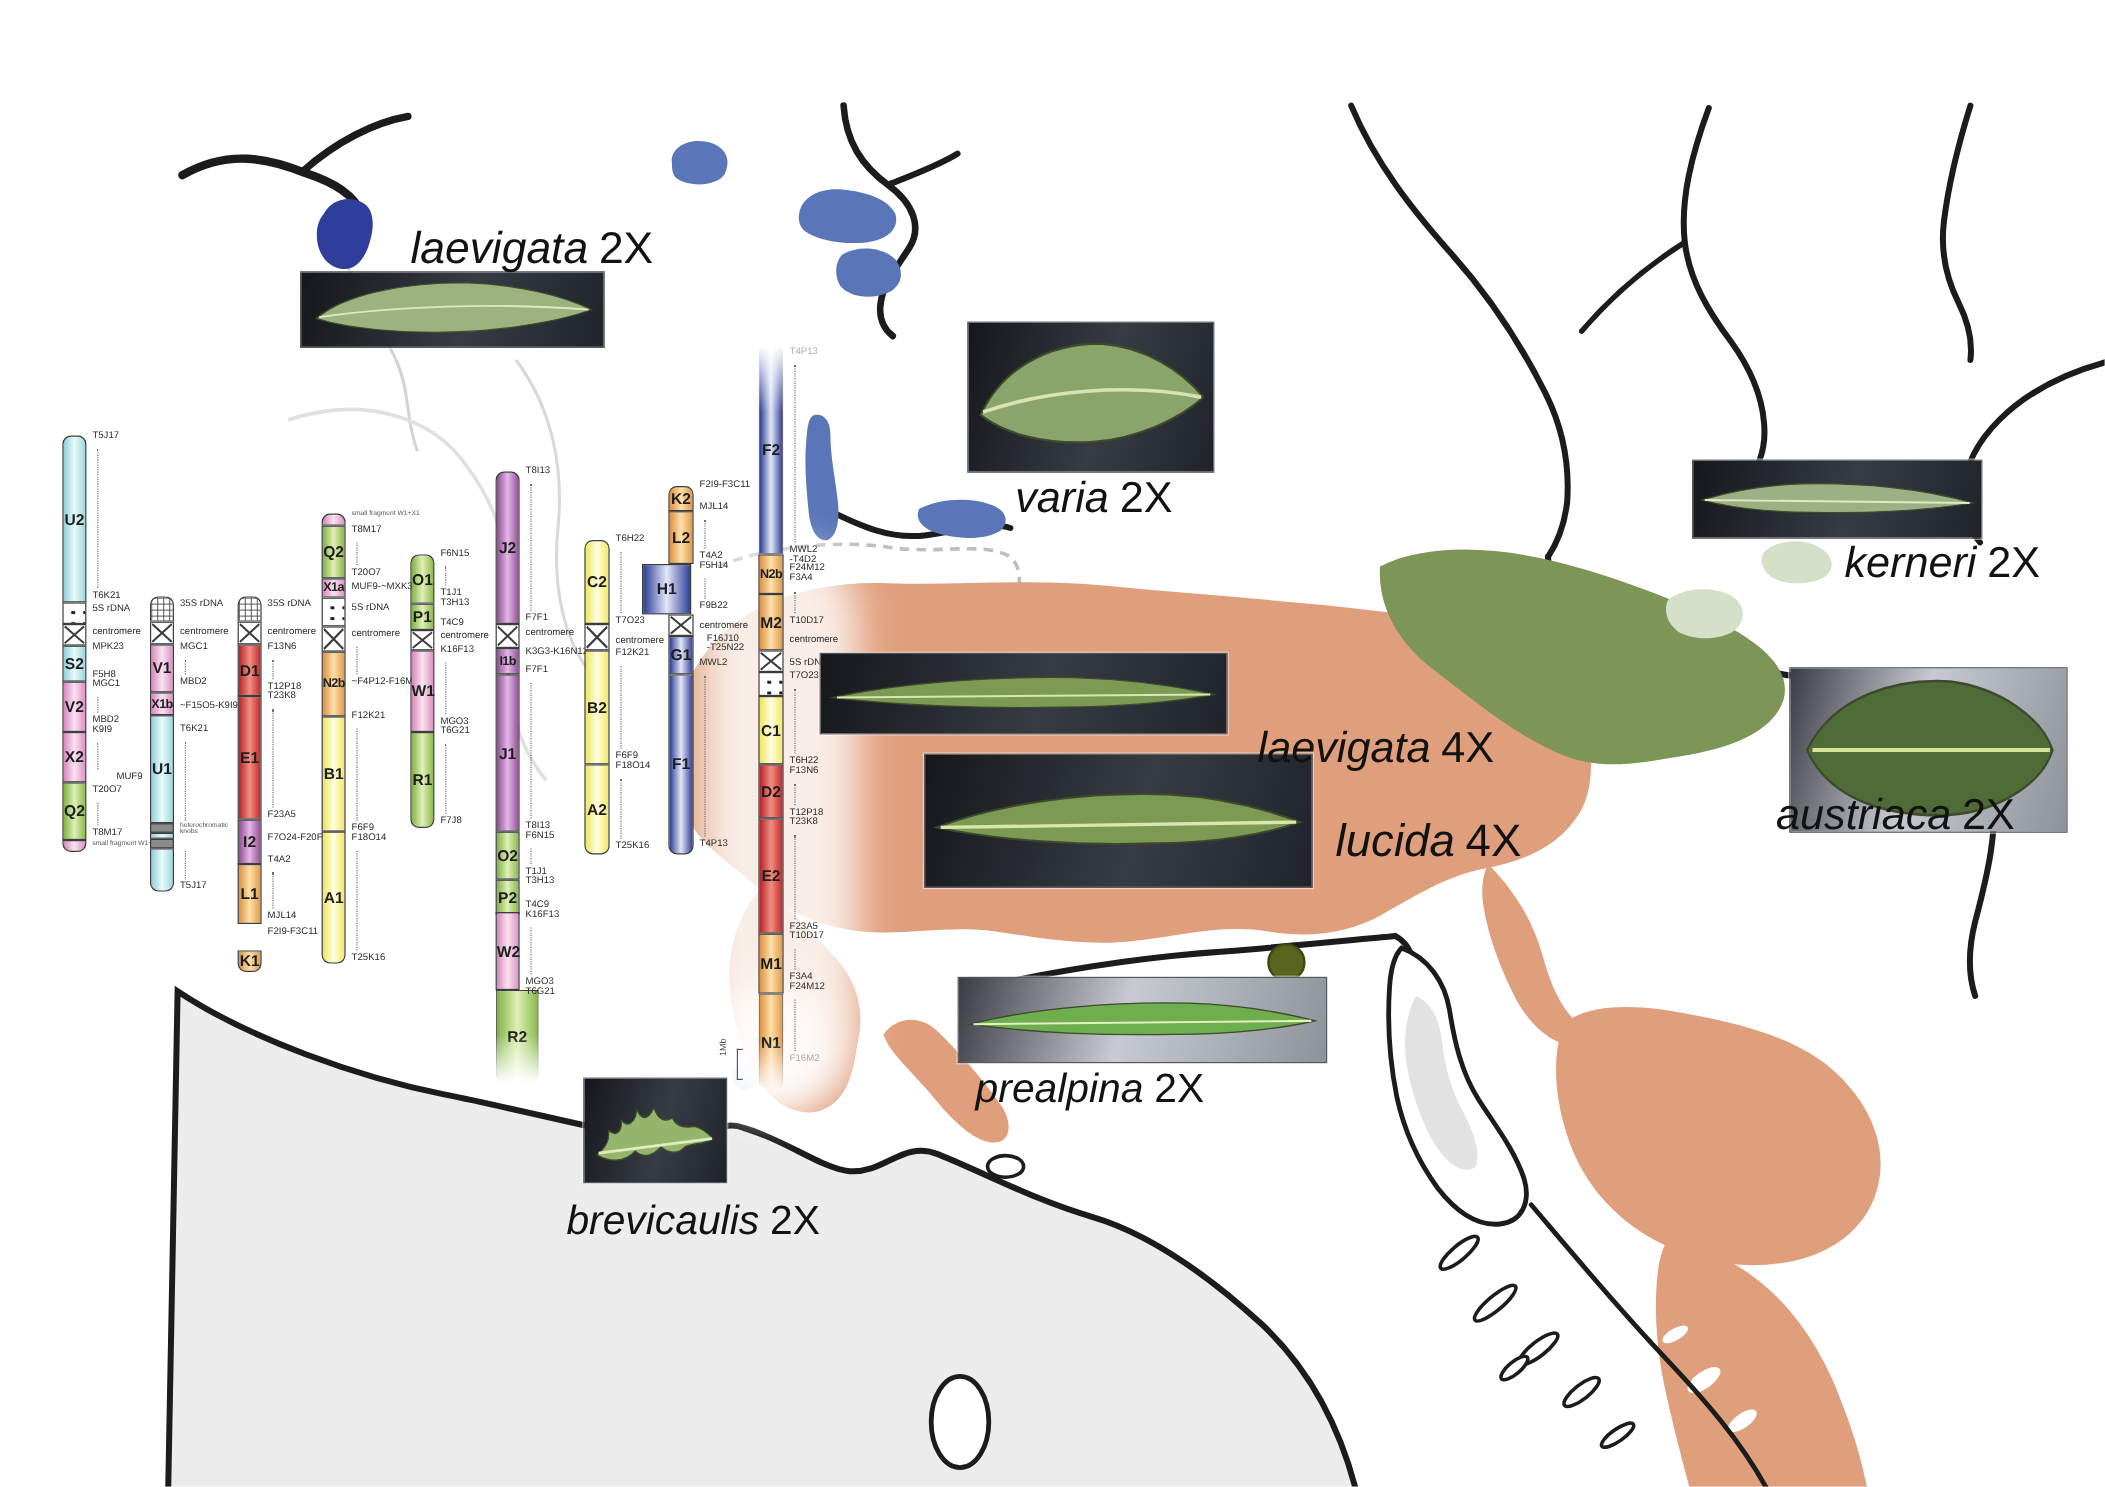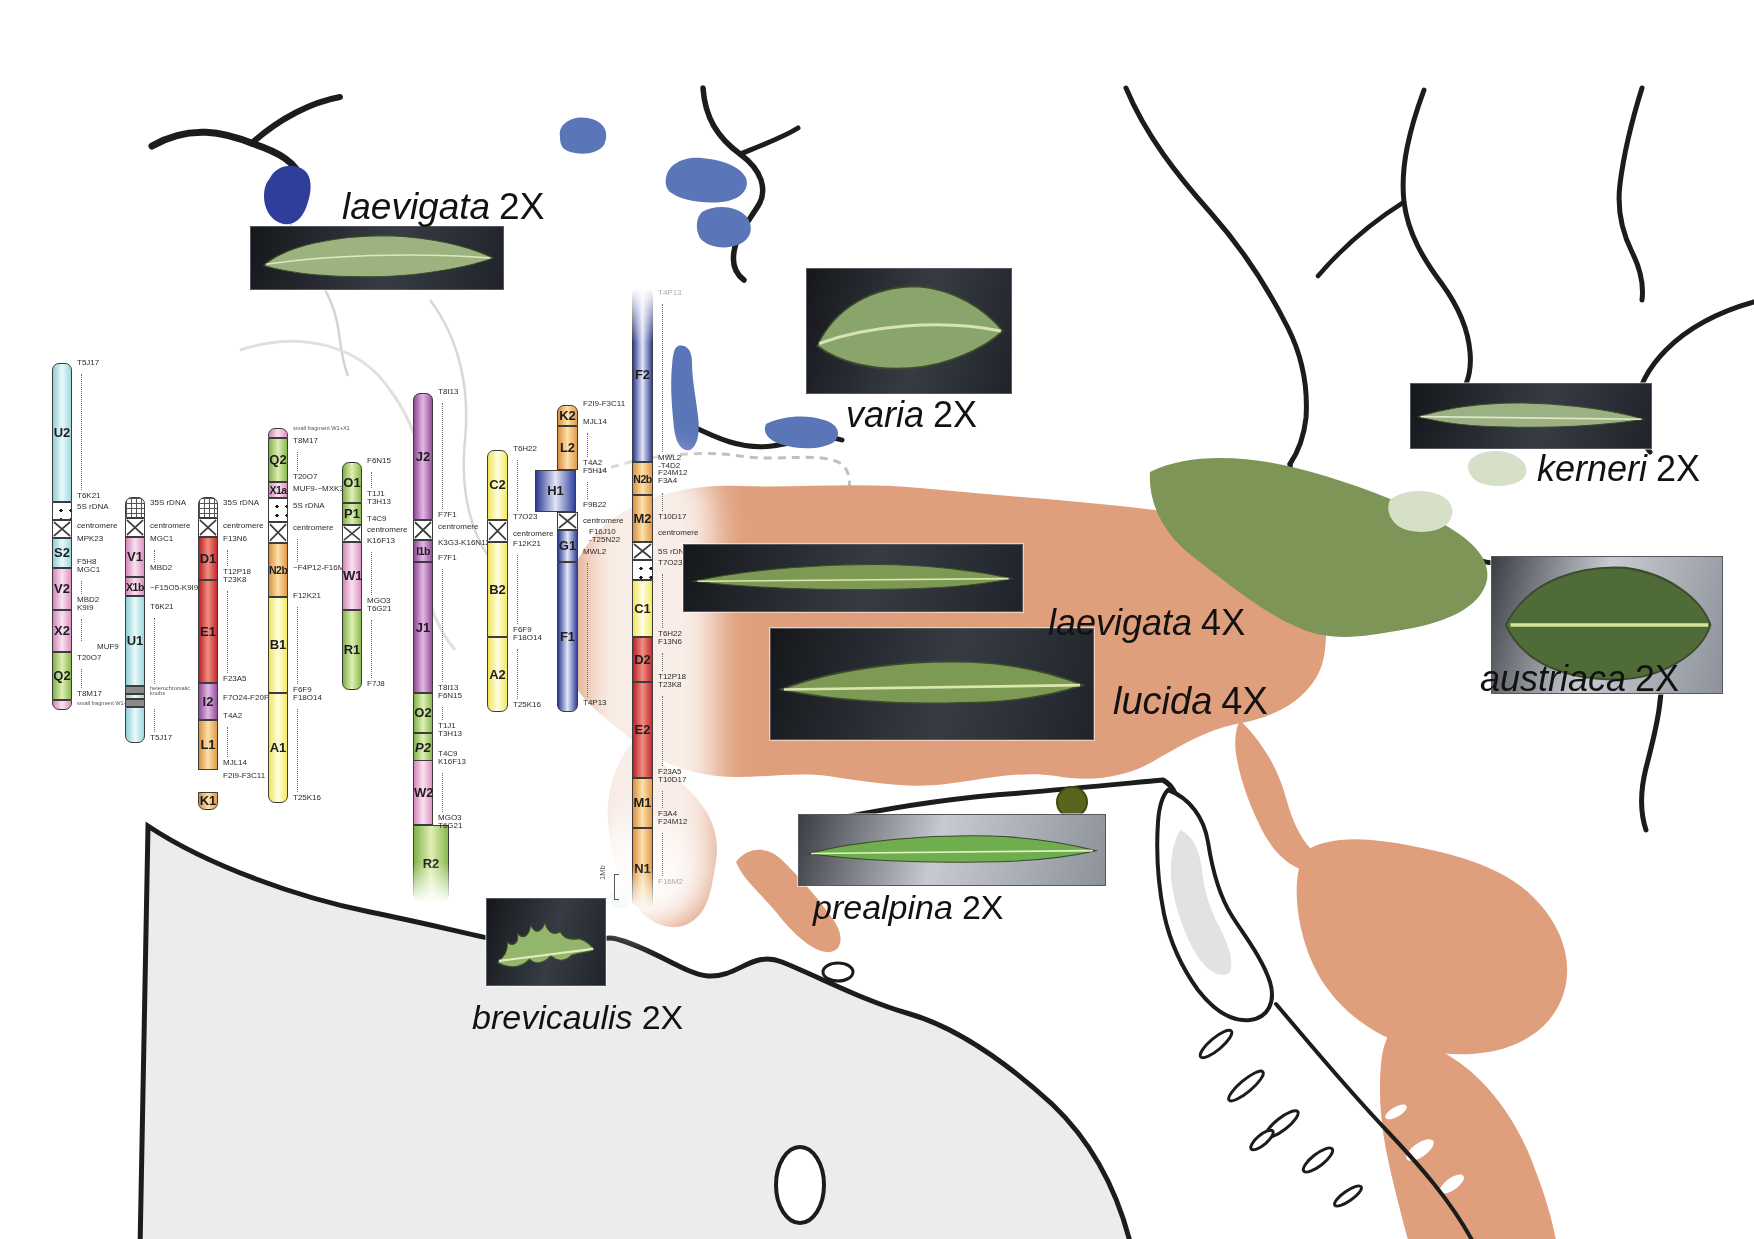--- a/index.html
+++ b/index.html
@@ -319,21 +319,21 @@
       </div>
       <div class="seg c-purple" style="left: 413px; top: 540px; width: 20px; height: 22px; position: absolute;">
         <span class="seglbl small">I1b</span>
       </div>
       <div class="seg c-purple" style="left: 413px; top: 562px; width: 20px; height: 131px; position: absolute;">
         <span class="seglbl">J1</span>
       </div>
       <div class="seg c-green" style="left: 413px; top: 693px; width: 20px; height: 40px; position: absolute;">
         <span class="seglbl">O2</span>
       </div>
-      <div class="seg c-green" style="left: 413px; top: 733px; width: 20px; height: 29px; position: absolute; font-style: italic;">
+      <div class="seg c-green" style="left: 413px; top: 733px; width: 20px; height: 29px; position: absolute;">
         <span class="seglbl">P2</span>
       </div>
       <div class="seg c-pink" style="left: 413px; top: 760px; width: 20px; height: 65px; position: absolute;">
         <span class="seglbl">W2</span>
       </div>
       <div class="seg c-green last fadeB" style="left: 413px; top: 825px; width: 36px; height: 77px; position: absolute;">
         <span class="seglbl">R2</span>
       </div>
       <div class="marker" style="left: 438px; top: 388px; position: absolute;">T8I13</div>
       <div class="marker" style="left: 438px; top: 511px; position: absolute;">F7F1</div>

